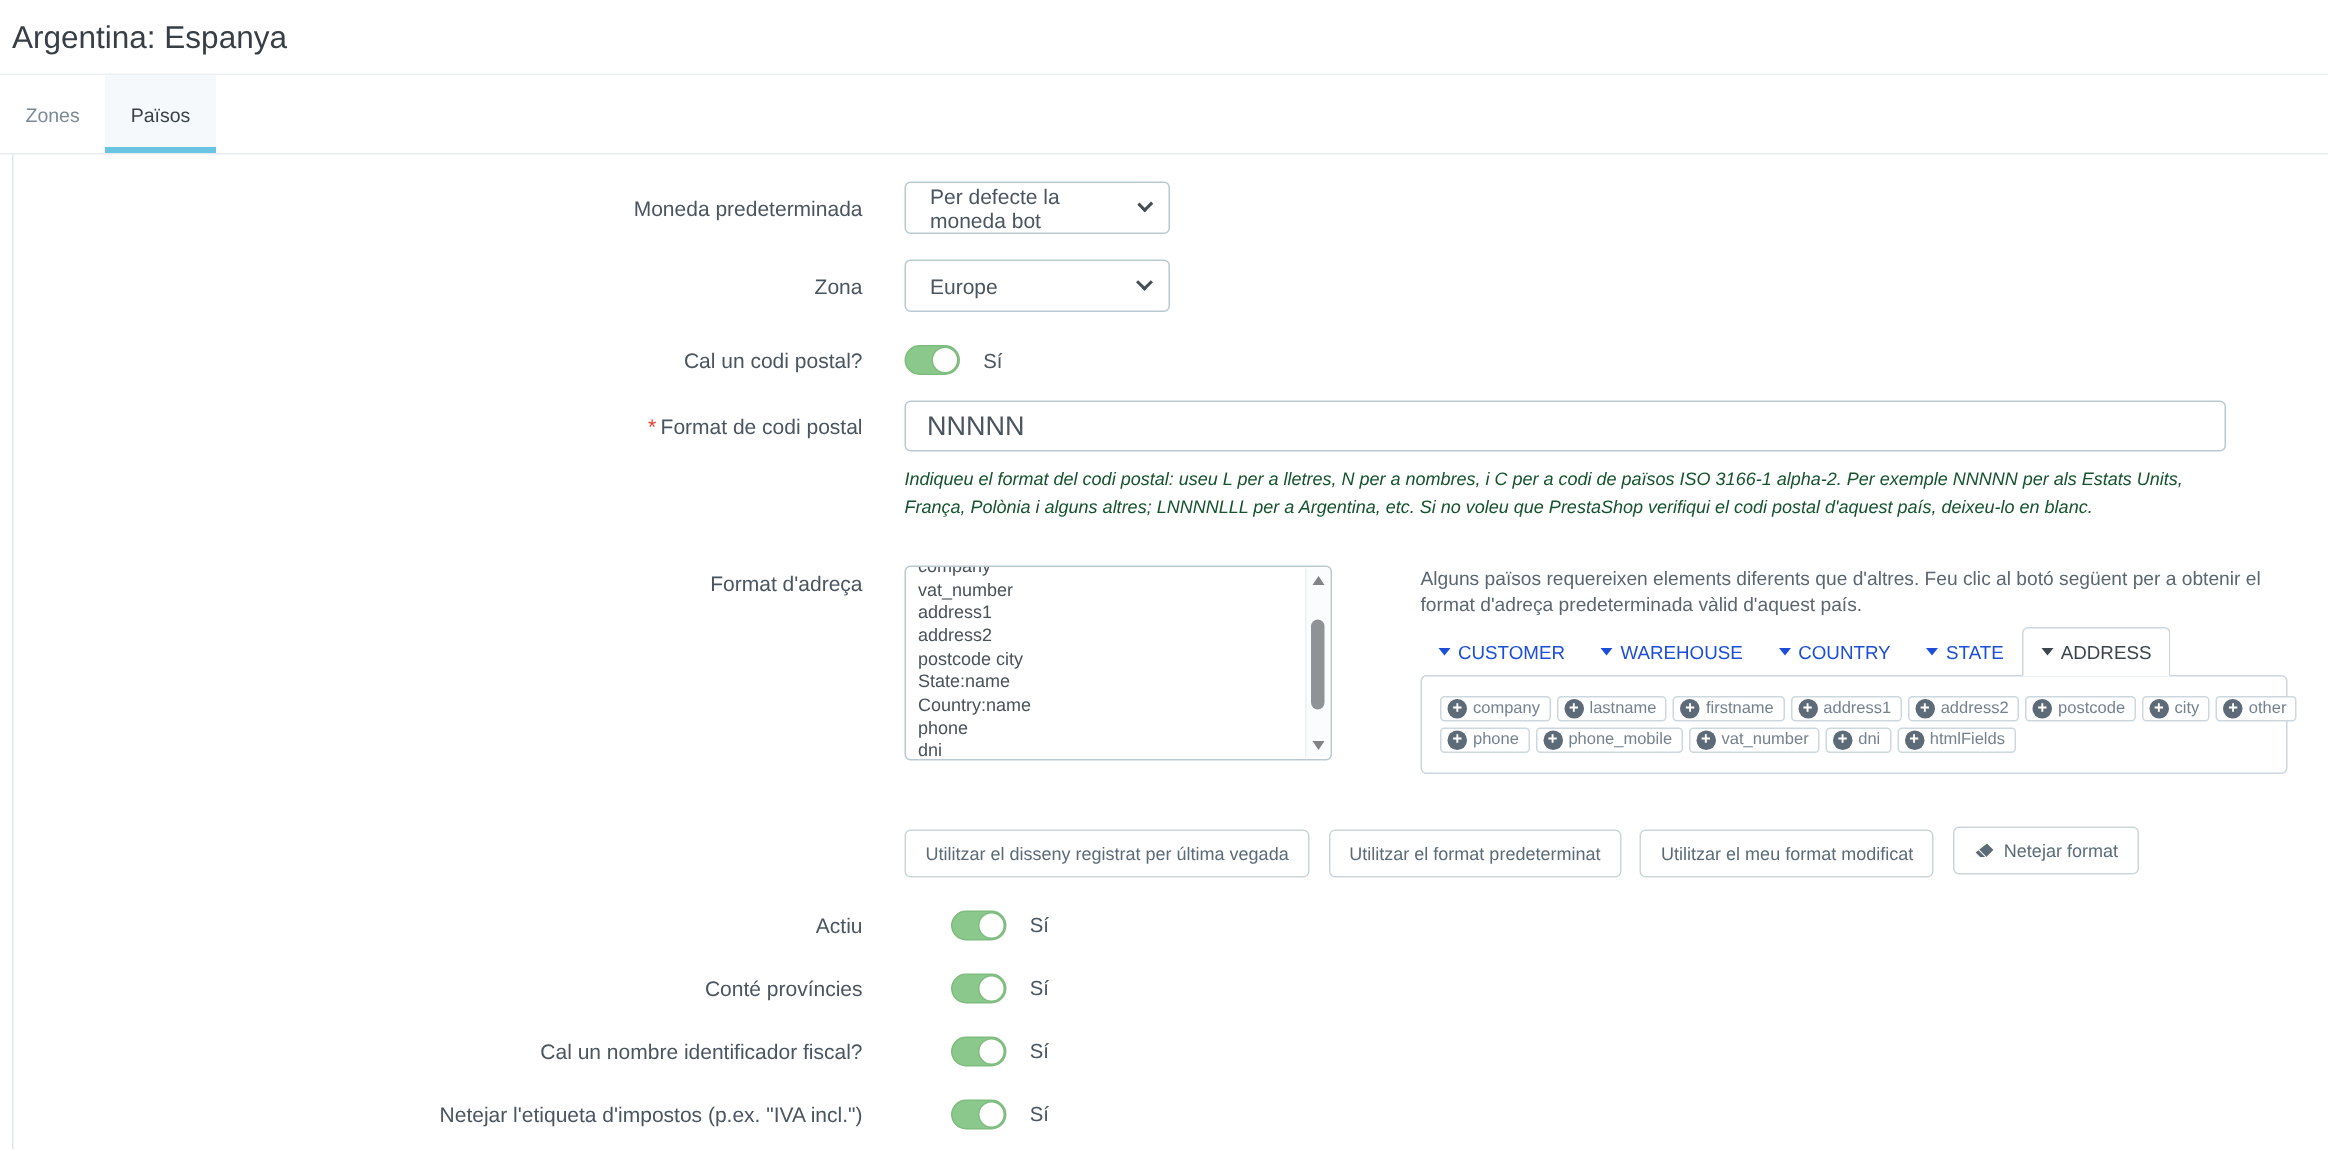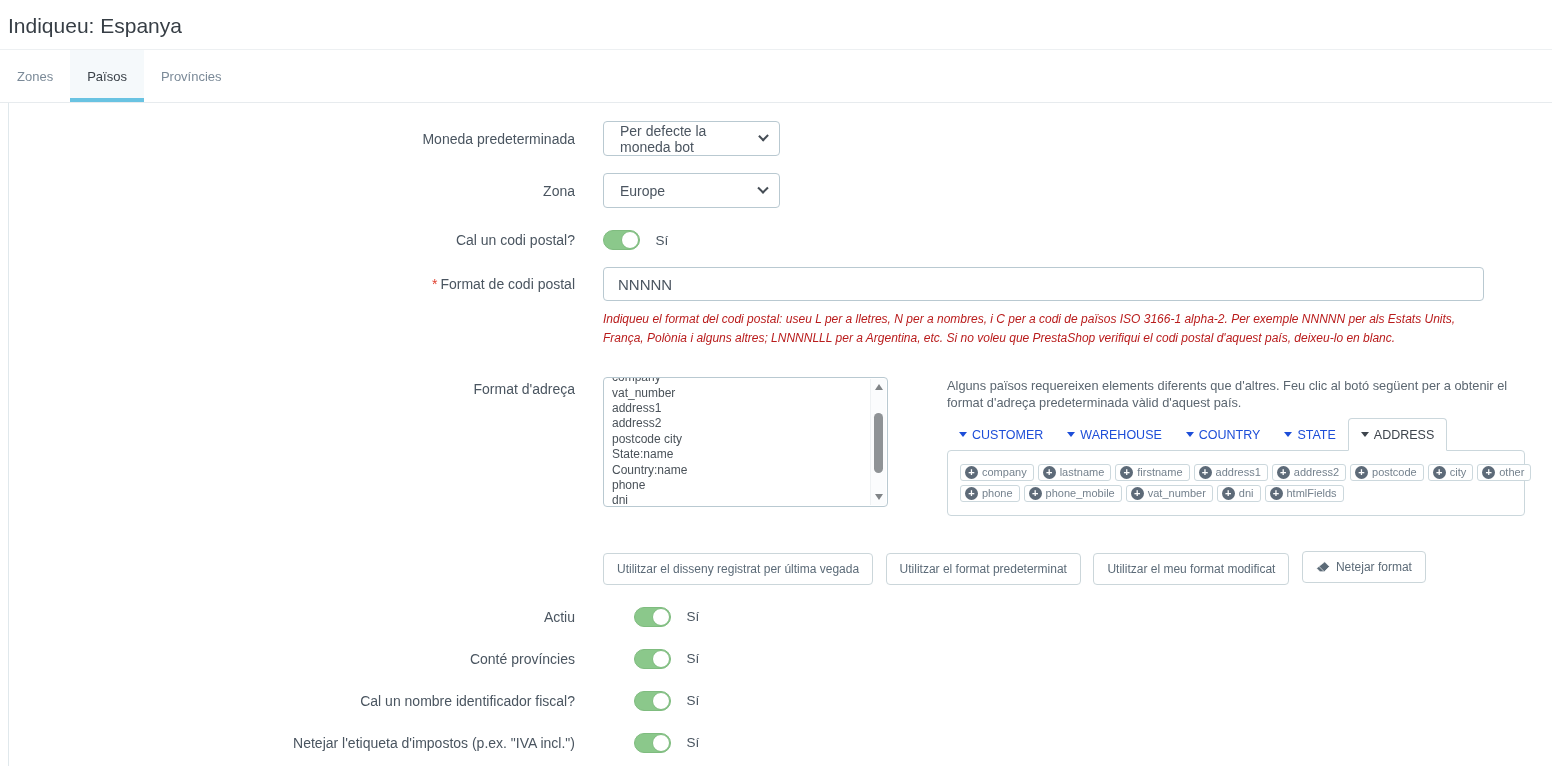--- a/index.html
+++ b/index.html
@@ -34,26 +34,26 @@
   .select {
     width:177px; height:35px; background:#fff;
     border:1px solid #b9c9d1; border-radius:4px;
     display:flex; align-items:center; justify-content:space-between;
     padding:0 12px 0 16px; font-size:14px; color:#4b5560; cursor:pointer;
   }
   .chev { width:8px; height:8px; border-right:2px solid #454d55; border-bottom:2px solid #454d55;
     transform:rotate(45deg) translate(-2px,-2px); }
   .text-input {
     width:881px; height:34px; border:1px solid #b9c9d1; border-radius:4px;
-    padding:16px 14px; font-size:15px; color:#4b5560; outline:none;
+    padding:16px 14px; font-size:18px; color:#4b5560; outline:none;
     font-family:"Liberation Sans","DejaVu Sans",sans-serif;
   }
   .help-italic {
     width:868px; margin-top:9px; font-size:12px; font-style:italic;
-    color:#b91c1c; line-height:1.55;
+    color:#14532d; line-height:1.55;
   }
   
   .toggle { width:37px; height:20px; border-radius:11px; background:#8bc88b;
     border:1px solid #7fbc7f; position:relative; display:inline-block; cursor:pointer; vertical-align:middle; }
   .knob { position:absolute; right:0; top:0; width:18px; height:18px; border-radius:50%;
     background:#fff; border:1px solid #7fbc7f; }
   .toggle-state { margin-left:11px; font-size:13.5px; color:#4a5560; vertical-align:middle; }
   
   .listbox { width:285px; height:130px; border:1px solid #b9c9d1; border-radius:4px;
     position:relative; overflow:hidden; background:#fff; }
@@ -91,32 +91,29 @@
     font-size:12px; margin-right:8px; cursor:pointer; white-space:nowrap; }
   
   .mb17 { margin-bottom:17px; } .mb22 { margin-bottom:22px; } .mb30 { margin-bottom:30px; }
   .btn-row { margin-bottom:22px; }
   .toggle-row { margin-bottom:22px;gap:31px; }
 </style>
 </head>
 <body>
 
 <div class="title-bar">
-  <div class="page-title">Indiqueu: Espanya</div>
+  <div class="page-title">Argentina: Espanya</div>
 </div>
 
 <div class="tab-bar">
   <div class="tab">
       <span>Zones</span>
     </div>
   <div class="tab active">
       <span>Països</span>
-    </div>
-  <div class="tab">
-      <span>Províncies</span>
     </div>
 </div>
 
 <div class="content">
 
   <div class="row mb17">
     <div class="row-label">Moneda predeterminada</div>
     <div class="row-control">
       <div class="select">
         <span>Per defecte la moneda bot</span>

